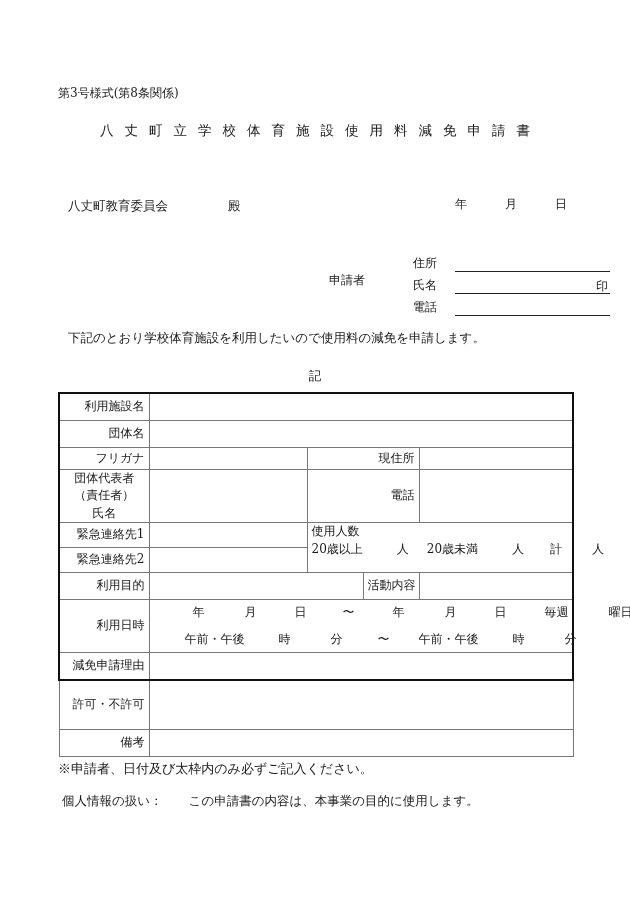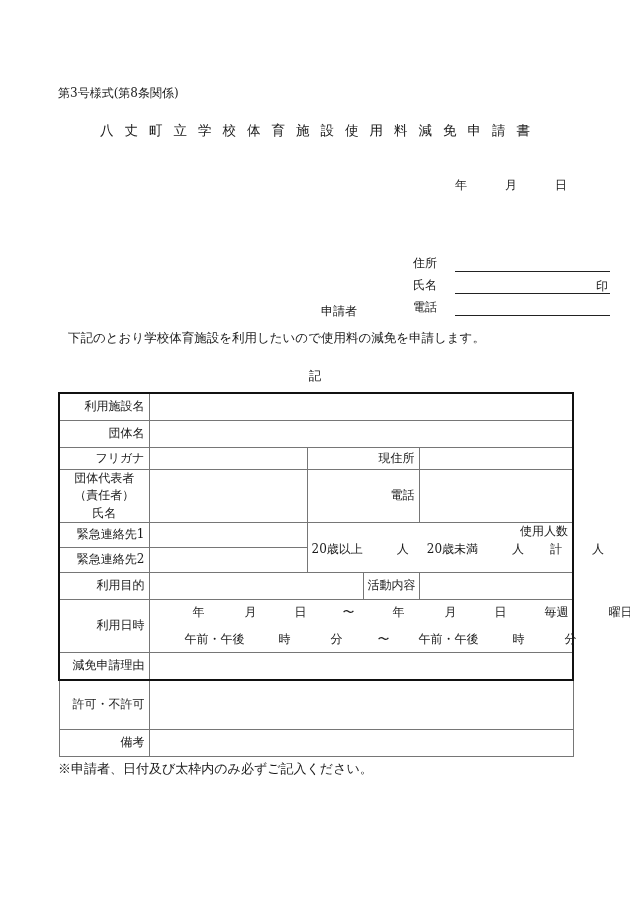--- a/index.html
+++ b/index.html
@@ -38,21 +38,21 @@
     font-size: 13.5px;
     letter-spacing: 11px;
     text-indent: 11px;
     white-space: nowrap;
   }
 
   
   .date-line {
     position: absolute;
     left: 455px;
-    top: 177px;
+    top: 196px;
     font-size: 12px;
     white-space: nowrap;
   }
   .date-line .g { display: inline-block; width: 50px; }
   .date-line .g:last-child { width: auto; }
 
   
   .addressee {
     position: absolute;
     left: 68px;
@@ -68,23 +68,22 @@
   
   .applicant {
     position: absolute;
     left: 313px;
     top: 250px;
     font-size: 12px;
     white-space: nowrap;
   }
   .applicant-label {
     position: absolute;
-    left: 8px;
+    left: 16px;
     top: 22px;
-    margin-top: 31px;
   }
   .applicant-rows {
     position: absolute;
     left: 100px;
     top: 0;
   }
   .ap-row {
     display: flex;
     align-items: flex-end;
     height: 22px;
@@ -153,21 +152,20 @@
   .tk-b { border-bottom: 2px solid #111 !important; }
 
   .cell-multiline {
     text-align: center;
     line-height: 1.35;
     white-space: nowrap;
   }
   .people-top {
     padding-top: 3px;
     padding-bottom: 1px;
-    text-align: right;
   }
   .people-row {
     display: block;
     white-space: nowrap;
   }
   .people-row .sp1 { display: inline-block; width: 34px; }
   .people-row .sp2 { display: inline-block; width: 18px; }
   .people-row .sp3 { display: inline-block; width: 34px; }
   .people-row .sp4 { display: inline-block; width: 26px; }
   .people-row .sp5 { display: inline-block; width: 30px; }
@@ -213,20 +211,23 @@
 <div class="page">
 
   <div class="form-code">第3号様式(第8条関係)</div>
 
   <div class="doc-title">八丈町立学校体育施設使用料減免申請書</div>
 
   <div class="date-line">
     <span class="g">年</span><span class="g">月</span><span class="g">日</span>
   </div>
 
+  <div class="addressee">
+    <span>八丈町教育委員会</span><span class="to">殿</span>
+  </div>
 
   <div class="applicant">
     <div class="applicant-label">申請者</div>
     <div class="applicant-rows">
       <div class="ap-row">
         <span class="ap-key">住所</span>
         <span class="ap-rule"></span>
       </div>
       <div class="ap-row">
         <span class="ap-key">氏名</span>
@@ -311,14 +312,17 @@
         <td colspan="4"></td>
       </tr>
       <tr>
         <td class="lbl" style="height:26px">備考</td>
         <td colspan="4"></td>
       </tr>
     </tbody>
   </table>
 
   <div class="note-1">※申請者、日付及び太枠内のみ必ずご記入ください。</div>
+  <div class="note-2">
+    <span>個人情報の扱い：</span><span class="gap"></span><span>この申請書の内容は、本事業の目的に使用します。</span>
+  </div>
 
 </div>
 
 </body></html>

